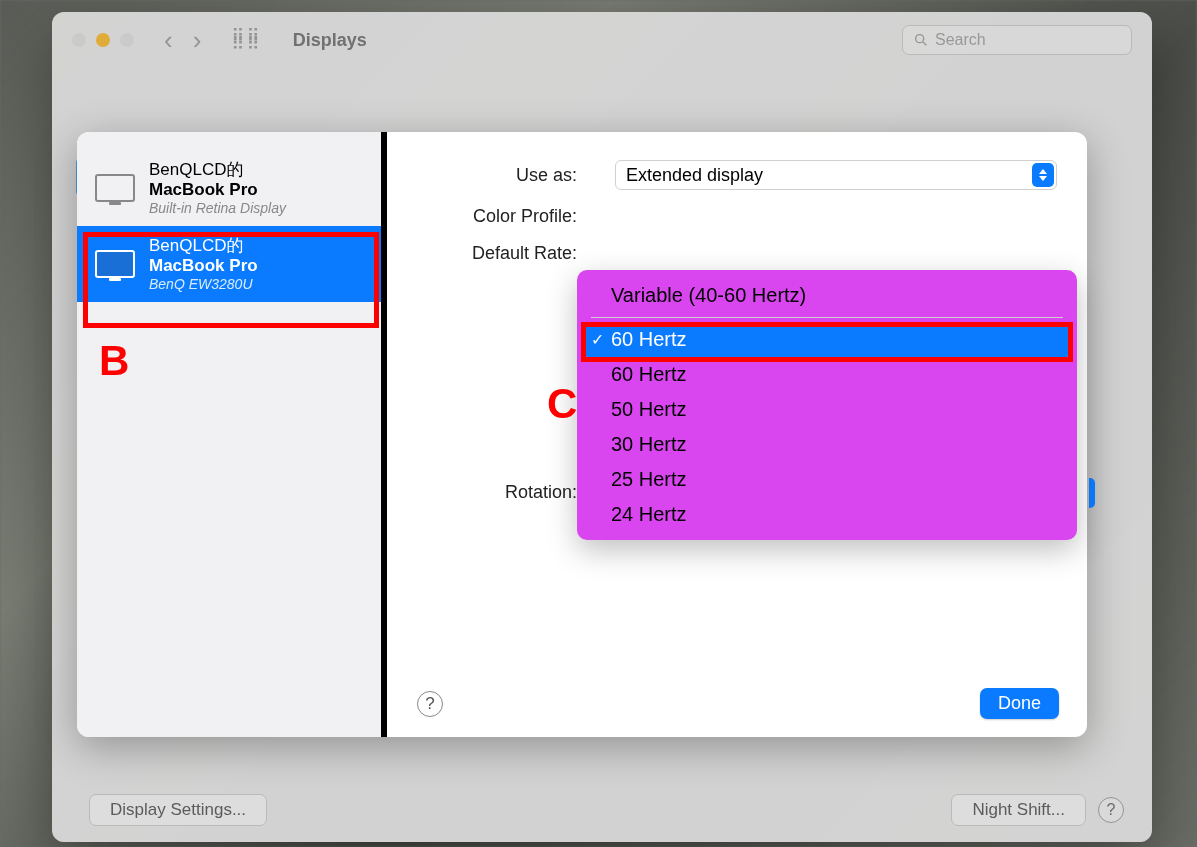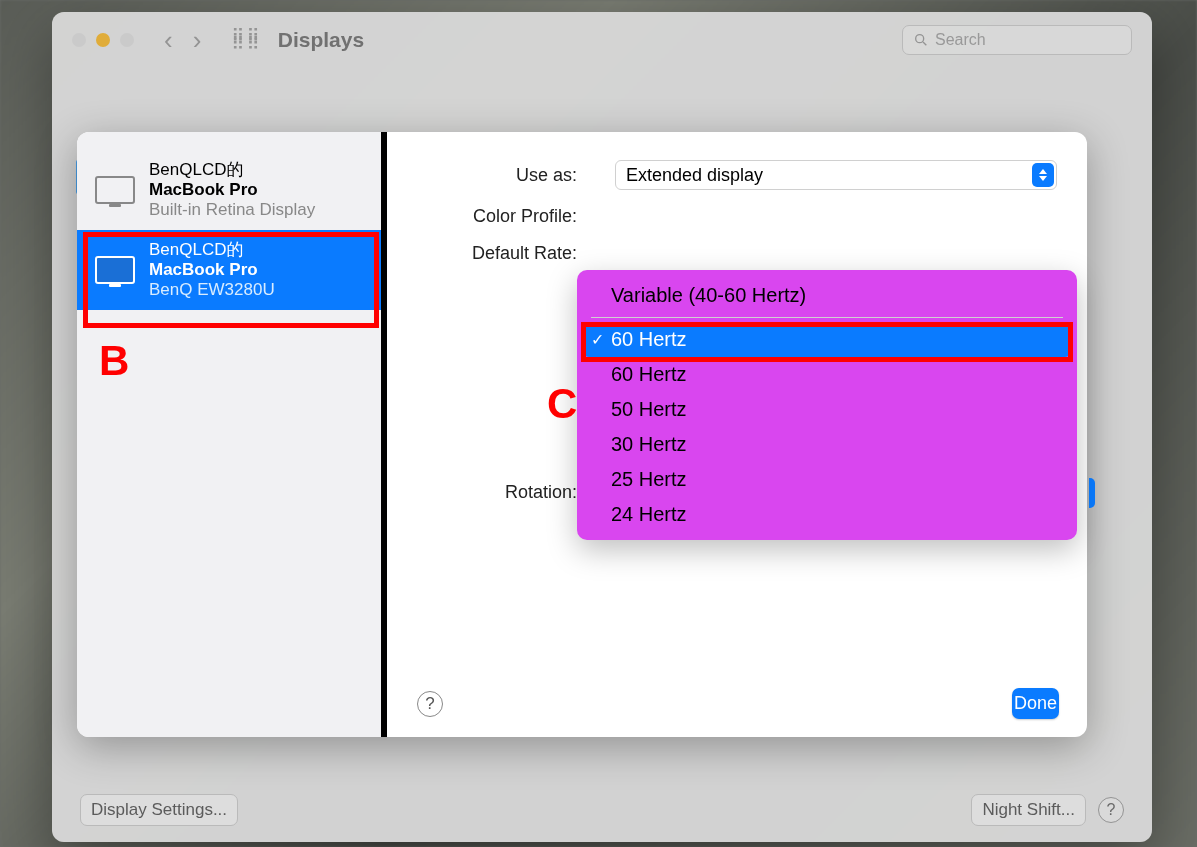--- a/index.html
+++ b/index.html
@@ -44,21 +44,21 @@
     gap: 10px;
     position: relative;
   }
   .traffic-lights { display: flex; gap: 10px; }
   .tl { width: 14px; height: 14px; border-radius: 50%; }
   .tl-close { background: #dcdcdc; }
   .tl-min { background: #f7b82b; }
   .tl-max { background: #dcdcdc; }
   .nav-chevrons { display: flex; gap: 20px; margin-left: 20px; color: #9a9a9a; font-size: 26px; }
   .grid-icon { margin-left: 20px; color: #9a9a9a; font-size: 18px; letter-spacing: 2px; line-height: 8px; }
-  .title-text { margin-left: 6px; font-size: 21px; font-weight: 600; color: #6f6f6f; }
+  .title-text { margin-left: 21px; font-size: 18px; font-weight: 600; color: #6f6f6f; }
   .search-box {
     margin-left: auto;
     width: 230px;
     height: 30px;
     border: 1px solid #c8c8c8;
     border-radius: 7px;
     display: flex;
     align-items: center;
     padding: 0 10px;
     color: #a0a0a0;
@@ -100,21 +100,21 @@
   }
   .monitor-glyph {
     width: 40px; height: 28px; border: 2px solid #888; border-radius: 3px; position: relative;
   }
   .monitor-glyph::after {
     content: ""; position: absolute; left: 12px; right: 12px; bottom: -5px; height: 3px; background: #888; border-radius: 1px;
   }
   .display-item.selected .monitor-glyph { border-color: #fff; background: #1a6fd6; }
   .display-item.selected .monitor-glyph::after { background: #fff; }
   .di-text .di-title { font-size: 17px; line-height: 20px; }
-  .di-text .di-sub { font-size: 17px; color: #888; }
+  .di-text .di-sub { font-size: 14px; color: #888; font-style: italic; }
   .display-item.selected .di-sub { color: #d8ecff; }
   .di-text .di-bold { font-weight: 600; }
 
   .red-box-b {
     position: absolute;
     left: 6px; top: 100px; width: 296px; height: 96px;
     border: 5px solid #ff0000;
     pointer-events: none;
   }
   .label-b {
@@ -197,38 +197,39 @@
   }
 
   .help-btn {
     position: absolute; left: 30px; bottom: 20px;
     width: 26px; height: 26px; border-radius: 50%; border: 1.5px solid #888;
     display: flex; align-items: center; justify-content: center; font-size: 17px; color: #555;
     background: #fff;
   }
   .done-btn {
     position: absolute; right: 28px; bottom: 18px;
-    padding: 5px 2px; background: #0a7bff; color: #fff; border-radius: 7px; font-size: 18px;
+    padding: 5px 18px; background: #0a7bff; color: #fff; border-radius: 7px; font-size: 18px;
     box-shadow: 0 1px 2px rgba(0,0,0,0.2);
     text-align: right;
   }
 
   .bottom-bar {
     position: absolute;
     left: 28px; bottom: 16px; right: 28px;
     display: flex; align-items: center; gap: 12px;
     z-index: 0;
   }
   .pill {
     background: rgba(255,255,255,0.5);
     border: 1px solid #c8c8c8;
     border-radius: 7px;
-    padding: 5px 10px;
+    padding: 5px 20px;
     font-size: 17px;
     color: #555;
+    margin-left: 9px;
   }
   .spacer { flex: 1; }
   .help-small {
     width: 26px; height: 26px; border-radius: 50%; border: 1.5px solid #9a9a9a;
     display: flex; align-items: center; justify-content: center; color: #666;
     background: rgba(255,255,255,0.3);
   }
   .little-blue-tab {
     position: absolute; left: 24px; top: 148px; width: 8px; height: 34px; background: #3ea7ff; border-radius: 2px; z-index: 0;
   }

